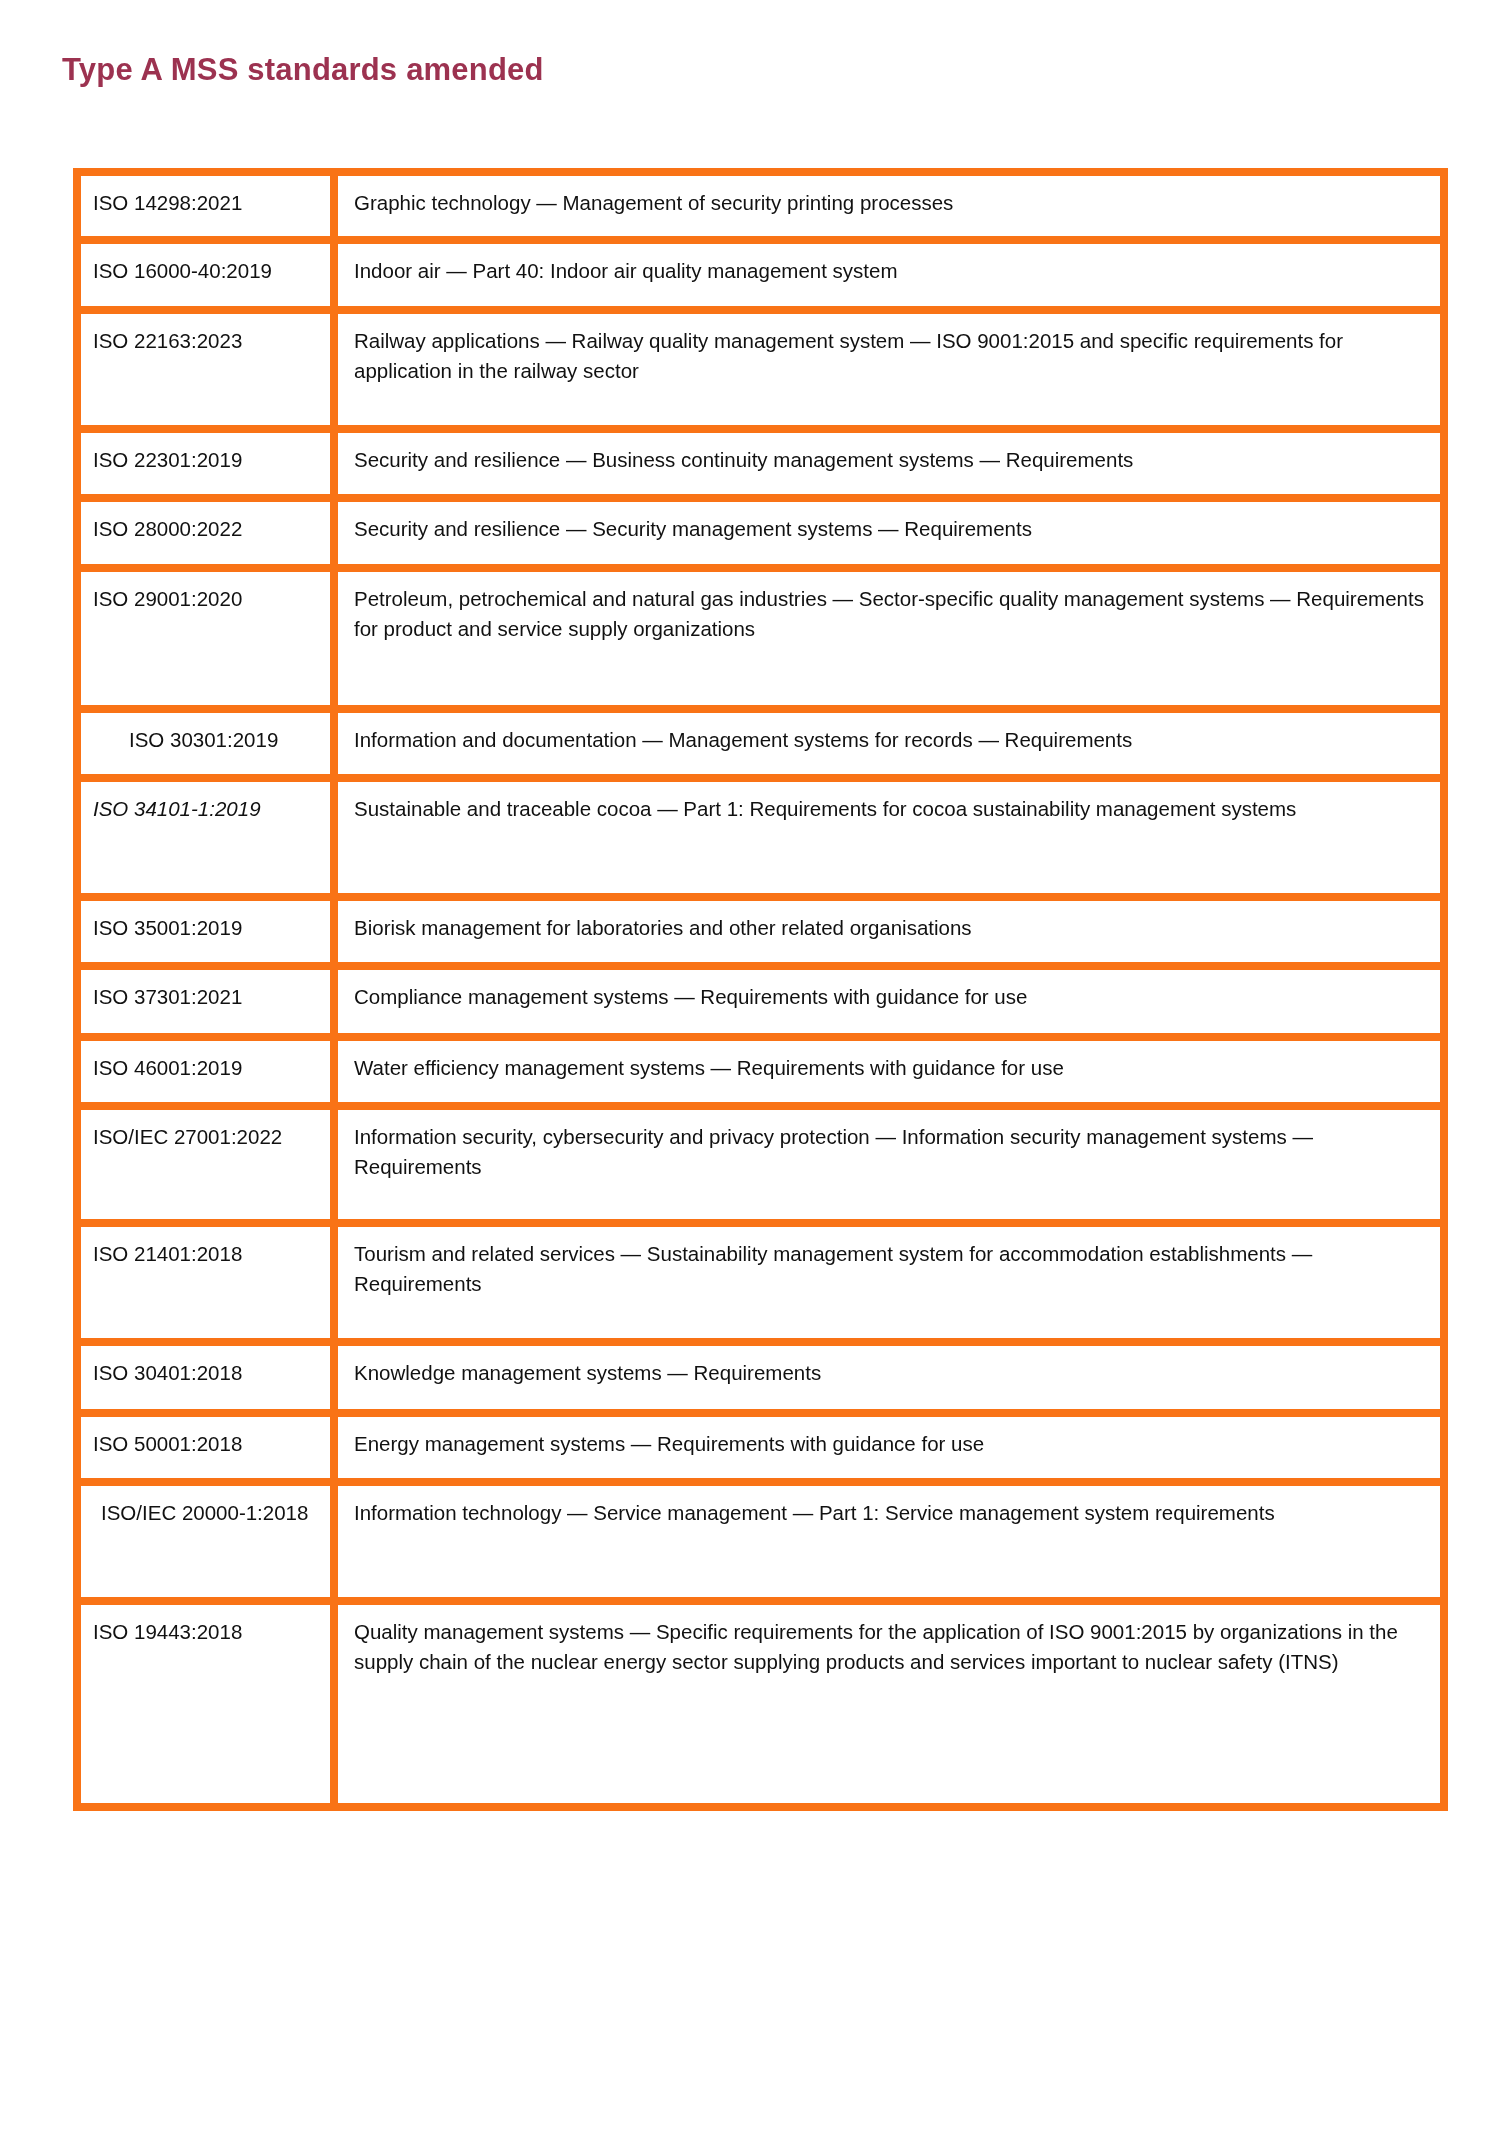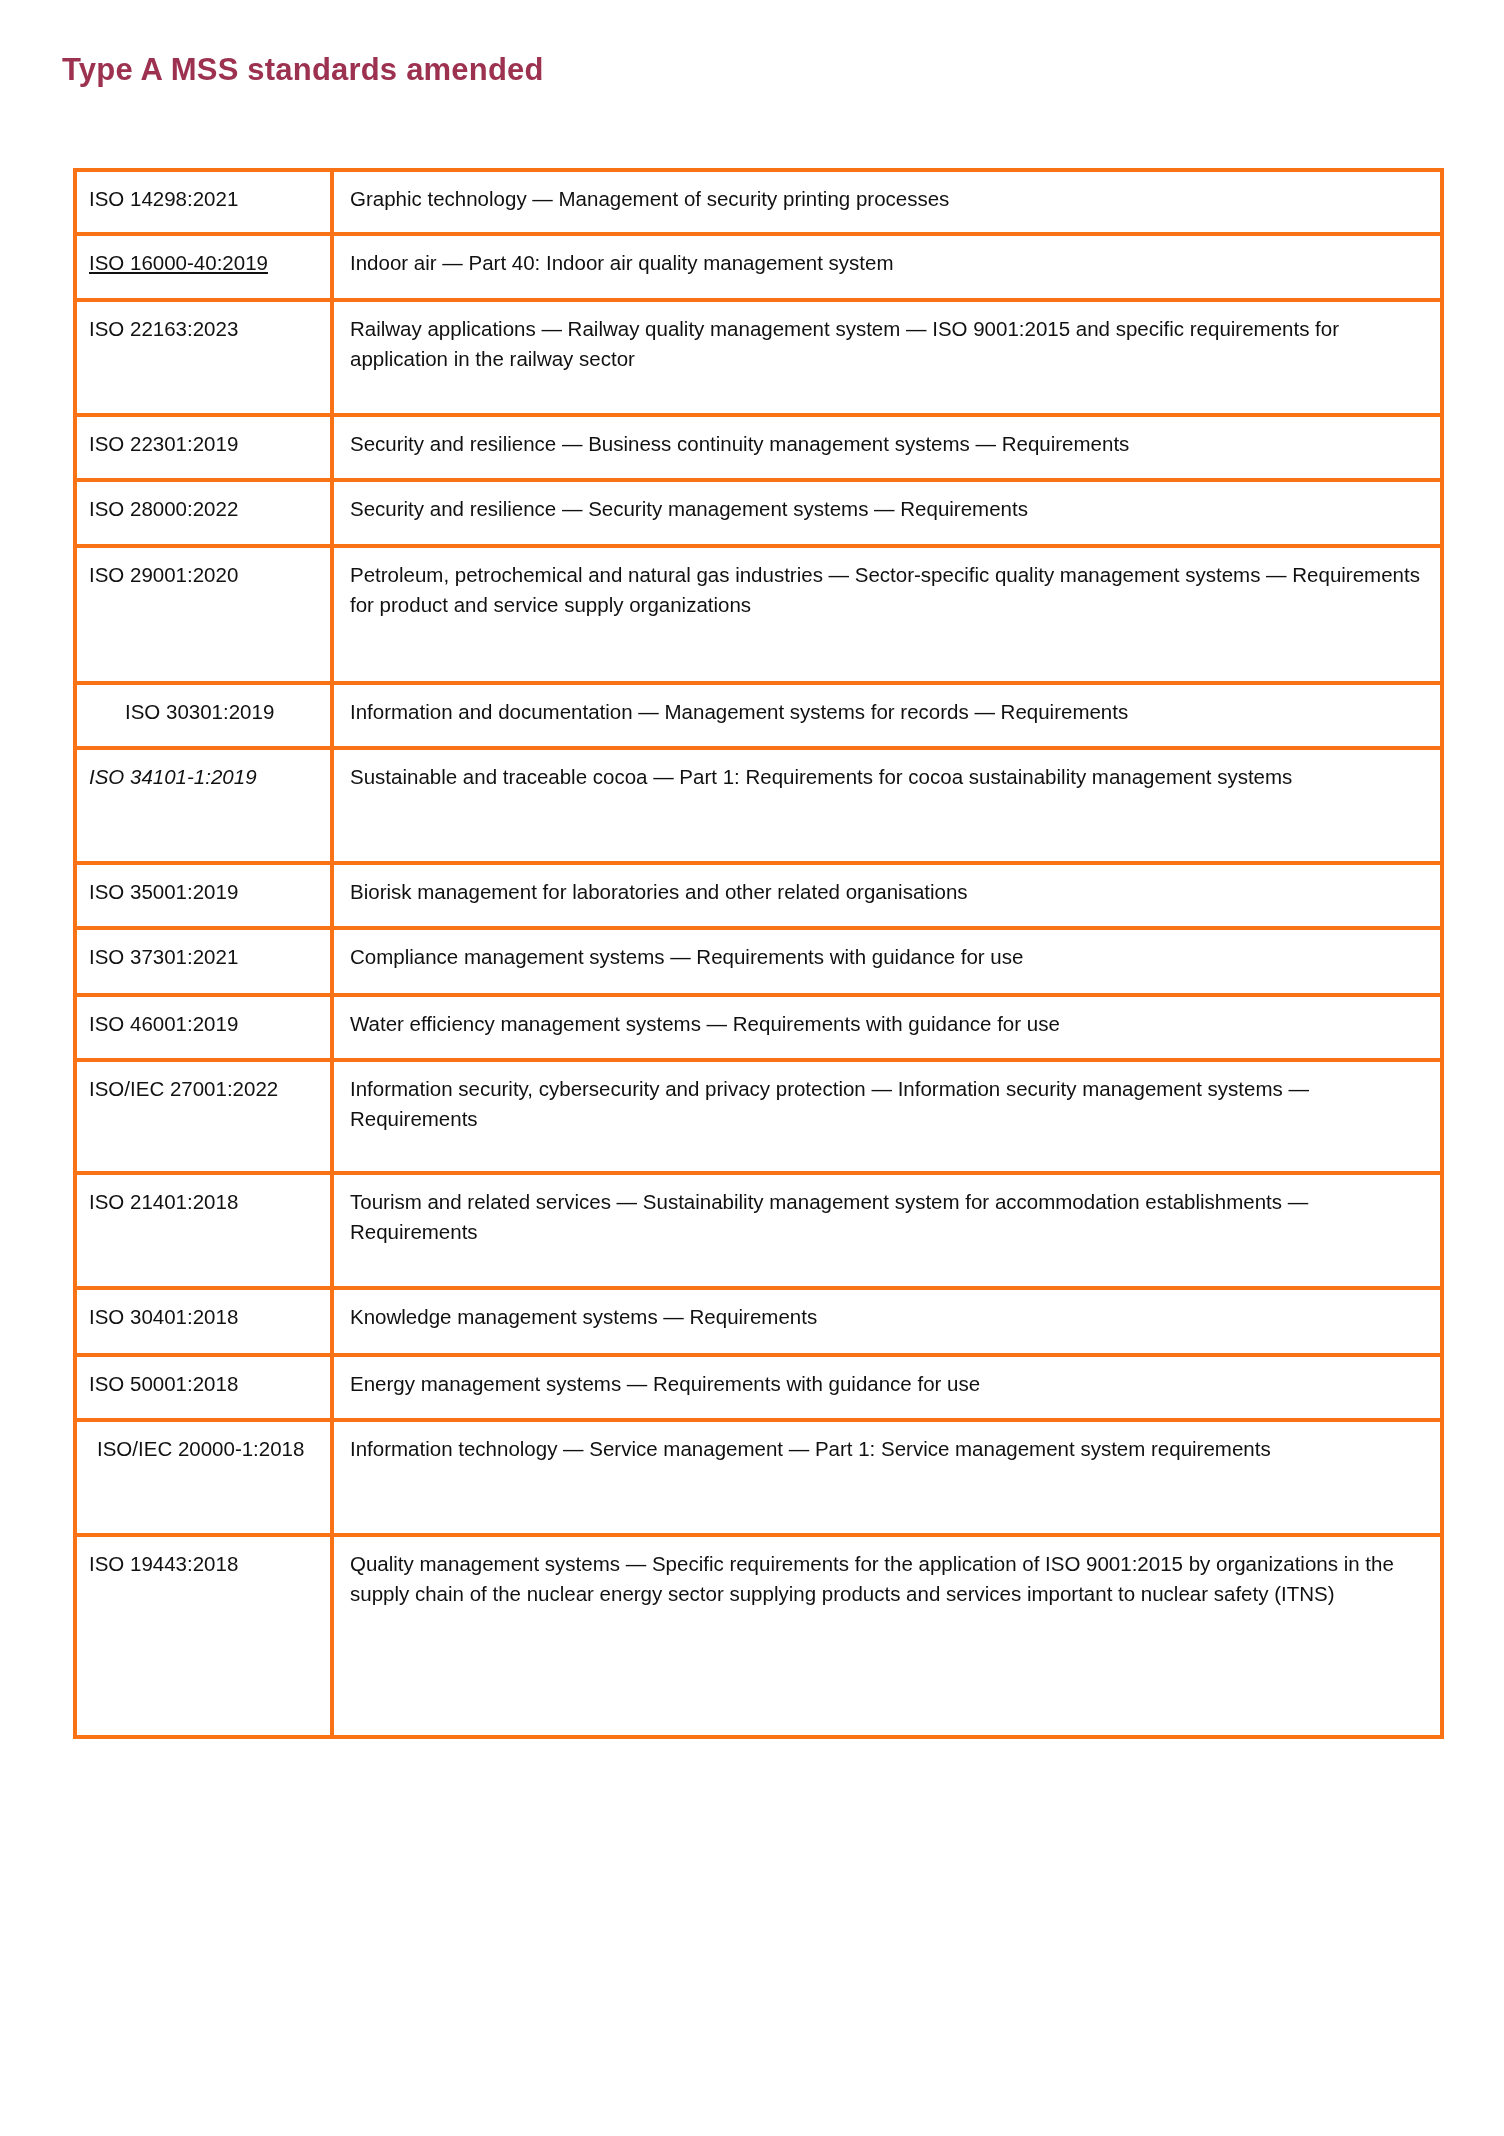--- a/index.html
+++ b/index.html
@@ -33,21 +33,21 @@
   }
   .mss-table {
     position: absolute;
     left: 73px;
     top: 168px;
     width: 1367px;
     border-collapse: collapse;
     table-layout: fixed;
   }
   .mss-table td {
-    border: 4px solid #f97316;
+    border: 8px solid #f97316;
     vertical-align: top;
     padding: 12px 10px 10px 12px;
     font-size: 20.5px;
     line-height: 1.47;
     color: #111111;
   }
   .col-code {
     width: 257px;
   }
   .col-title {
@@ -67,21 +67,21 @@
     <colgroup>
       <col class="col-code">
       <col class="col-title">
     </colgroup>
     <tbody>
         <tr>
           <td class="col-code" style="height: 38px;">ISO 14298:2021</td>
           <td class="col-title">Graphic technology — Management of security printing processes</td>
         </tr>
         <tr>
-          <td class="col-code" style="height: 40px; text-decoration: underline;">ISO 16000-40:2019</td>
+          <td class="col-code" style="height: 40px;">ISO 16000-40:2019</td>
           <td class="col-title">Indoor air — Part 40: Indoor air quality management system</td>
         </tr>
         <tr>
           <td class="col-code" style="height: 89px;">ISO 22163:2023</td>
           <td class="col-title">Railway applications — Railway quality management system — ISO 9001:2015 and specific requirements for application in the railway sector</td>
         </tr>
         <tr>
           <td class="col-code" style="height: 39px;">ISO 22301:2019</td>
           <td class="col-title">Security and resilience — Business continuity management systems — Requirements</td>
         </tr>

